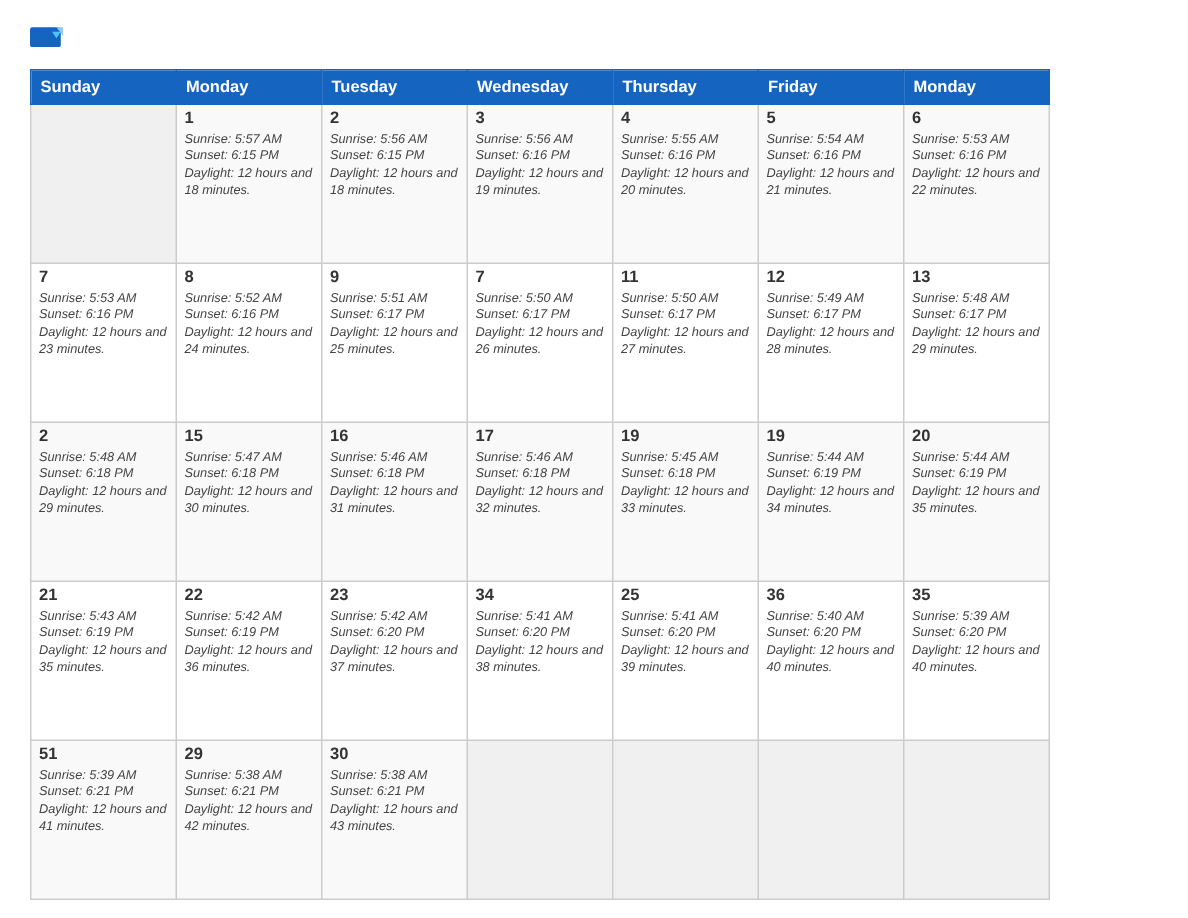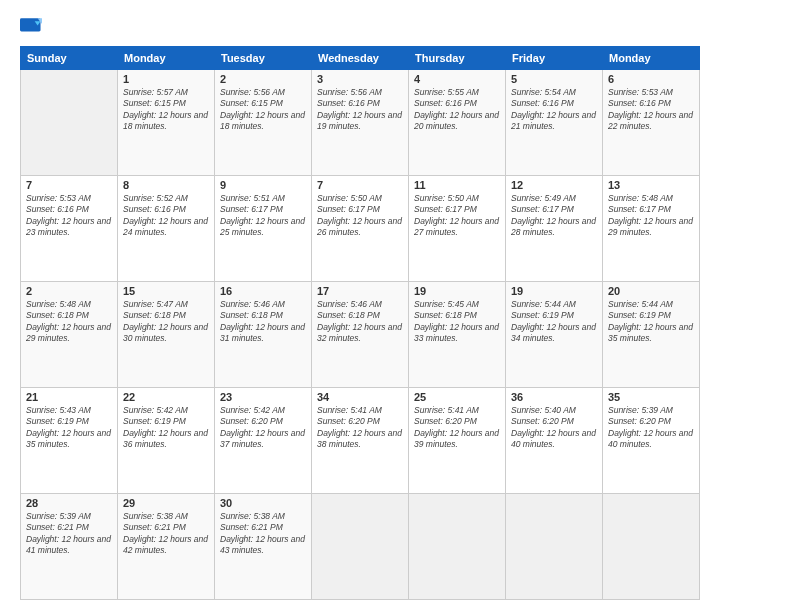--- a/index.html
+++ b/index.html
@@ -247,21 +247,21 @@
             <span class="day-number">36</span>
             <div class="day-info">Sunrise: 5:40 AM<br>Sunset: 6:20 PM<br>Daylight: 12 hours and 40 minutes.</div>
           </td>
           <td>
             <span class="day-number">35</span>
             <div class="day-info">Sunrise: 5:39 AM<br>Sunset: 6:20 PM<br>Daylight: 12 hours and 40 minutes.</div>
           </td>
         </tr>
         <tr>
           <td>
-            <span class="day-number">28</span>
+            <span class="day-number">51</span>
             <div class="day-info">Sunrise: 5:39 AM<br>Sunset: 6:21 PM<br>Daylight: 12 hours and 41 minutes.</div>
           </td>
           <td>
             <span class="day-number">29</span>
             <div class="day-info">Sunrise: 5:38 AM<br>Sunset: 6:21 PM<br>Daylight: 12 hours and 42 minutes.</div>
           </td>
           <td>
             <span class="day-number">30</span>
             <div class="day-info">Sunrise: 5:38 AM<br>Sunset: 6:21 PM<br>Daylight: 12 hours and 43 minutes.</div>
           </td>

